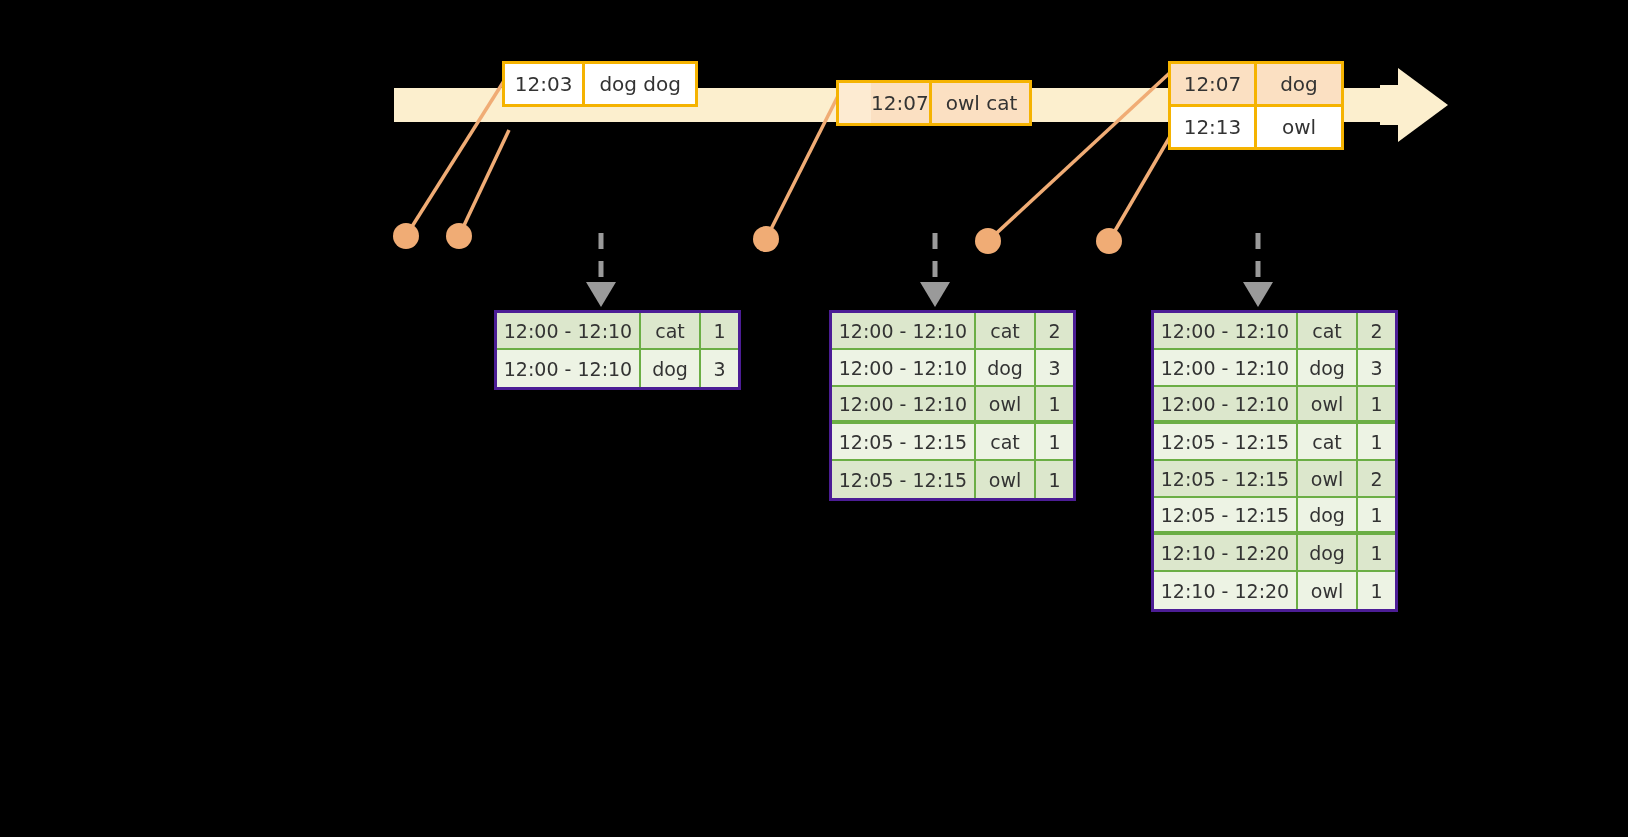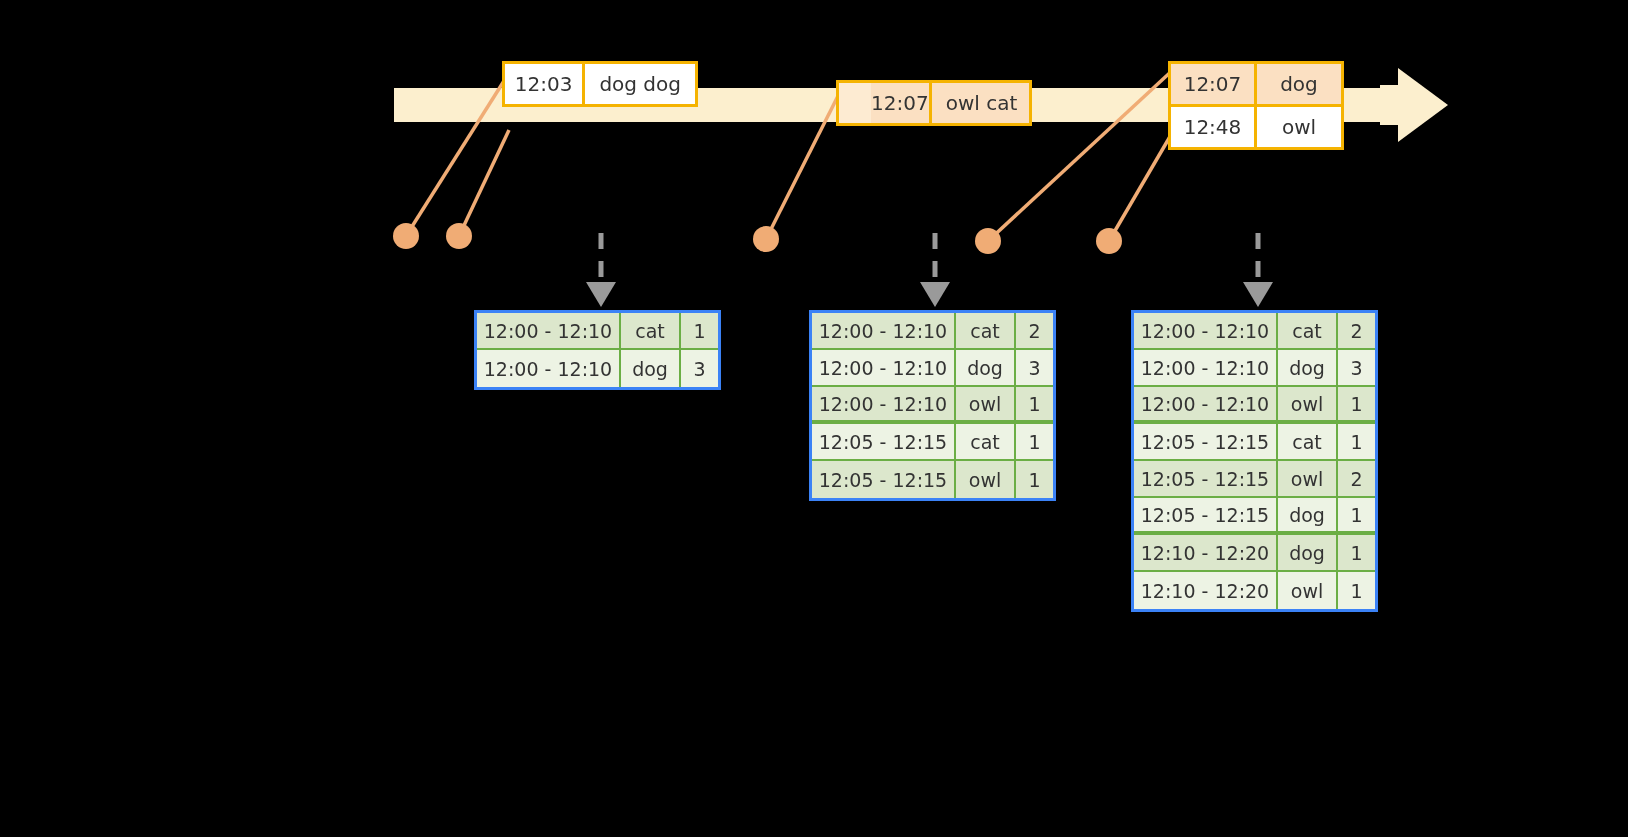--- a/index.html
+++ b/index.html
@@ -101,25 +101,26 @@
 
   #event-box-1 { left: 502px; top: 61px; width: 196px; }
   #event-box-2 { left: 836px; top: 80px; width: 196px; padding-left: 32px; }
   #event-box-3 { left: 1168px; top: 61px; width: 176px; }
 
   #event-box-2 .event-time { width: 84px; }
 
   
   .result-table {
     position: absolute;
-    border: 3px solid #3b82f6;
+    border: 3px solid #4c1d95;
     box-sizing: border-box;
     background: #EDF3E4;
     display: flex;
     flex-direction: column;
+    margin-left: 20px;
   }
   .result-row {
     display: flex;
     flex-direction: row;
     height: 37px;
     border-bottom: 2px solid #6BAE45;
     box-sizing: border-box;
   }
   .result-row:last-child { border-bottom: none; }
   .result-row.tone-dark  { background: #DCE7CC; }
@@ -203,21 +204,21 @@
       <div class="event-words">owl cat</div>
     </div>
   </div>
 
   <div class="event-box" id="event-box-3">
     <div class="event-row shade-a">
       <div class="event-time">12:07</div>
       <div class="event-words">dog</div>
     </div>
     <div class="event-row shade-b">
-      <div class="event-time">12:48</div>
+      <div class="event-time">12:13</div>
       <div class="event-words">owl</div>
     </div>
   </div>
 
   <div class="result-table" id="result-table-1">
       <div class="result-row tone-dark">
         <div class="cell-window">12:00 - 12:10</div>
         <div class="cell-key">cat</div>
         <div class="cell-count">1</div>
       </div>

